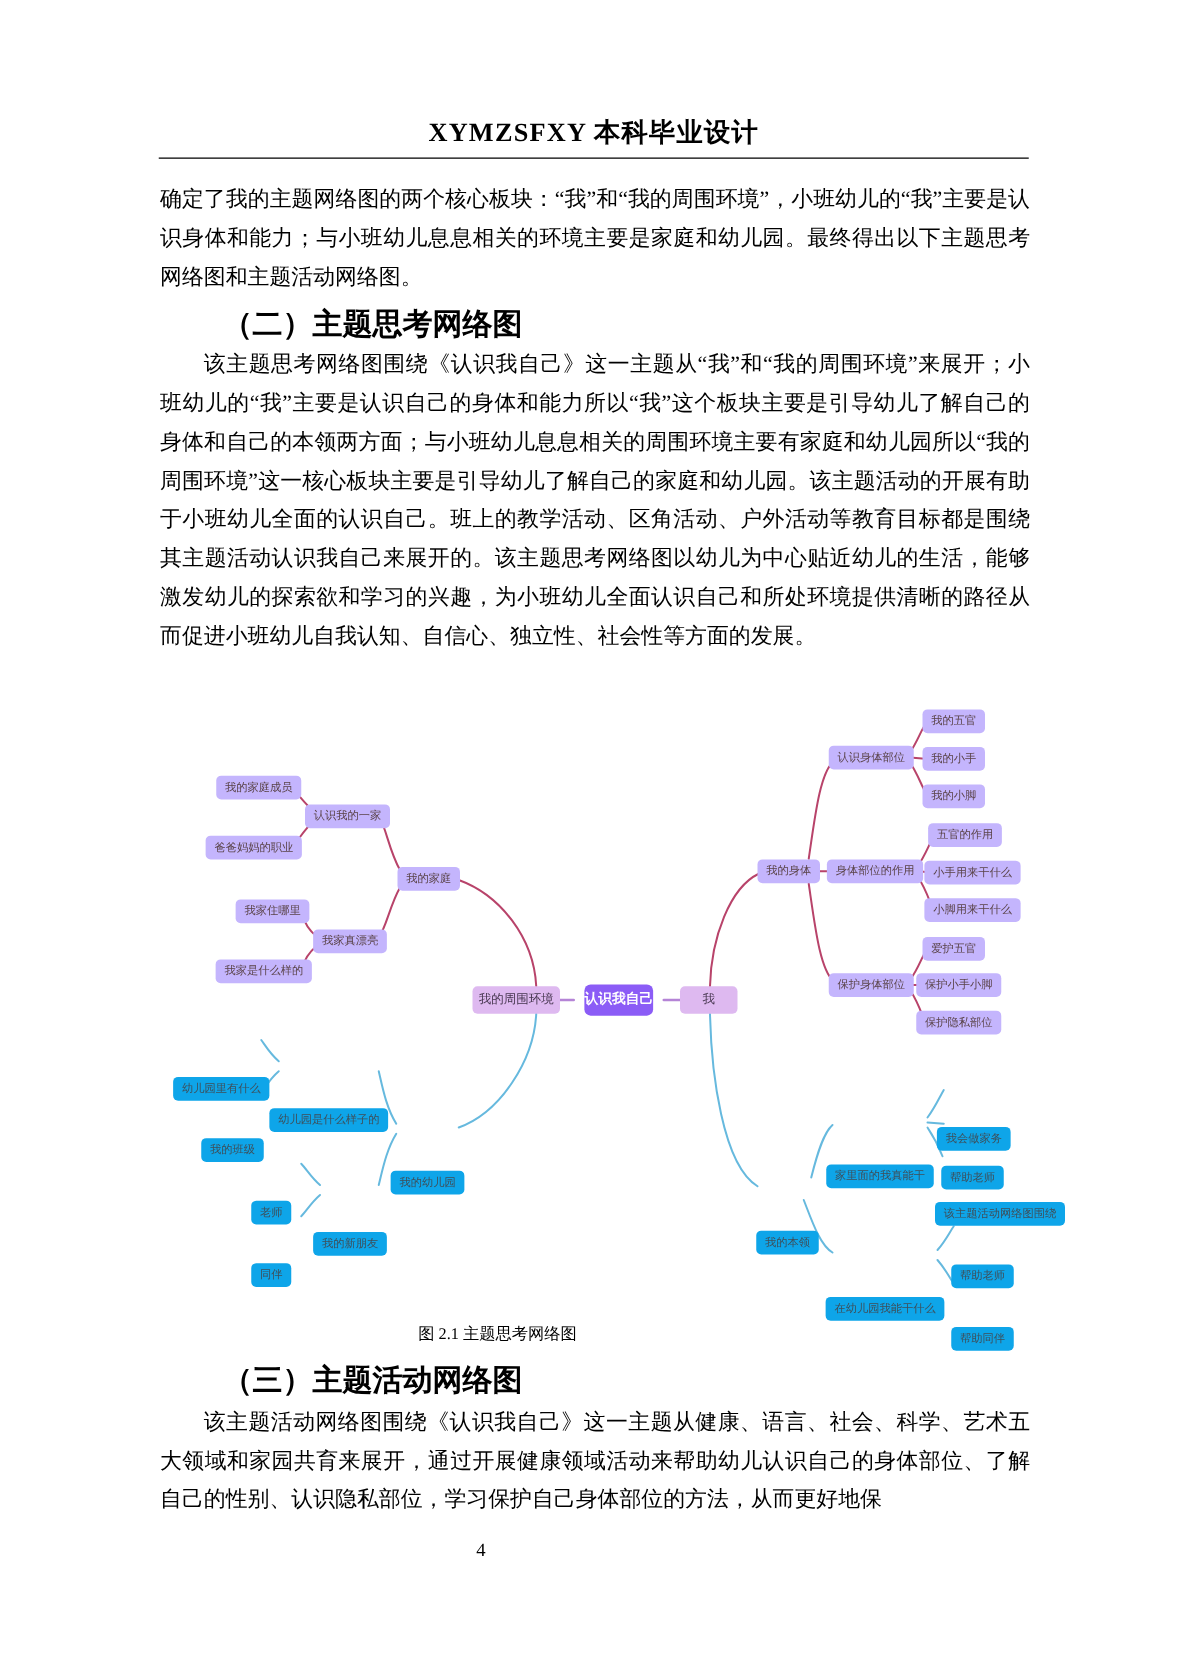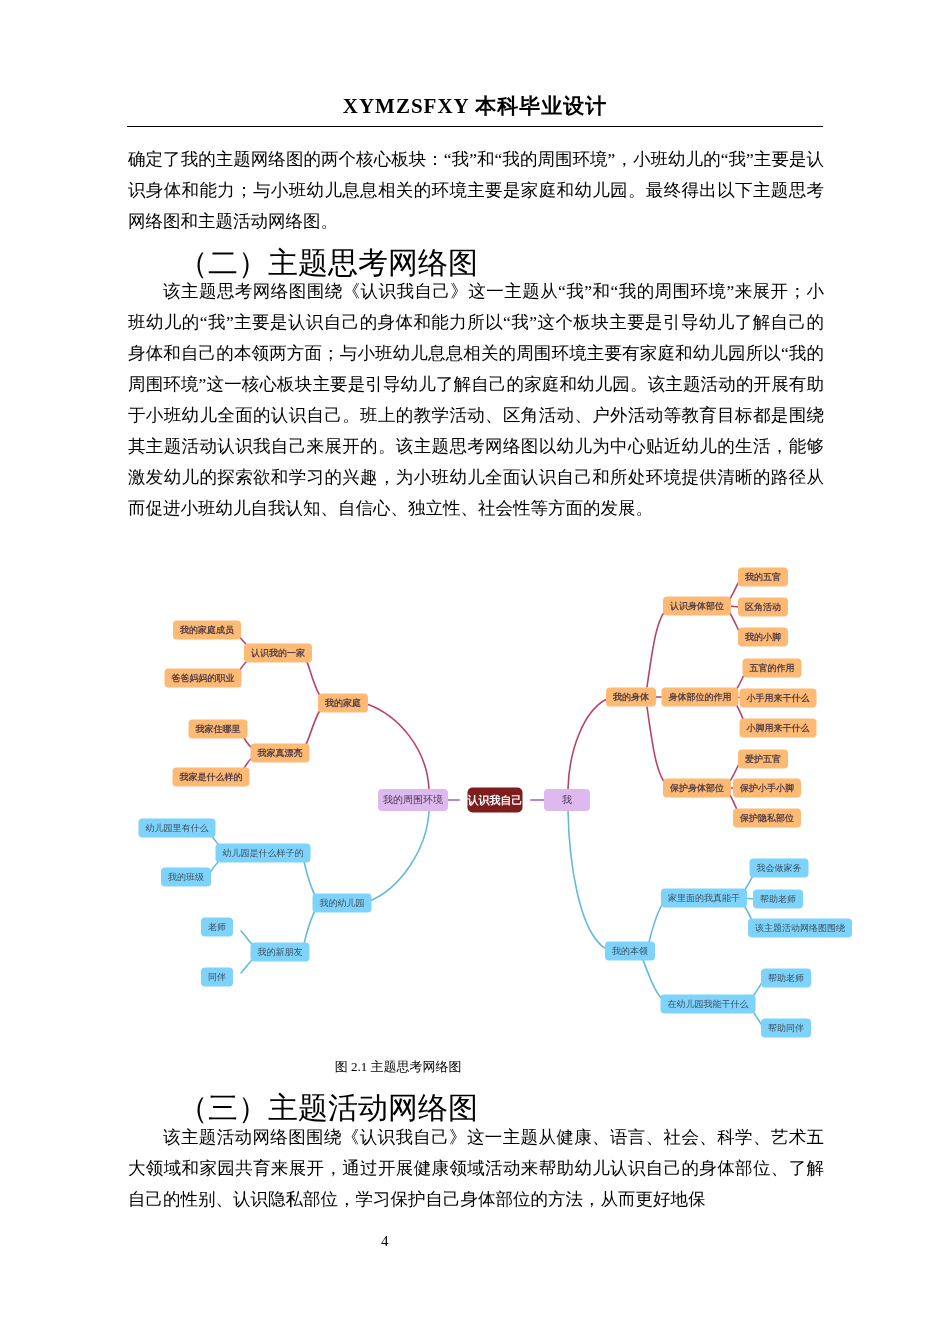--- a/index.html
+++ b/index.html
@@ -28,21 +28,21 @@
     font-size:17.5px;line-height:31px;
     text-align:justify;
   }
   .indent{text-indent:2em;}
   .p1{top:144px;}
   .p2{top:276px;}
   .p3{top:1122px;}
   .section-heading{
     position:absolute;left:178px;
     font-family:"Liberation Sans","DejaVu Sans",sans-serif;
-    font-size:30px;font-weight:normal;
+    font-size:24px;font-weight:bold;
   }
   .h2{top:243px;}
   .h3{top:1088px;text-align:center;}
   .figure-caption{
     position:absolute;left:398px;top:1058px;
     transform:translateX(-50%);
     font-size:13px;white-space:nowrap;
   }
   .page-number{
     position:absolute;left:381px;top:1233px;
@@ -60,28 +60,28 @@
   .node{
     position:absolute;
     transform:translate(-50%,-50%);
     white-space:nowrap;
     font-family:"Liberation Sans","DejaVu Sans",sans-serif;
     font-size:9px;
     border-radius:4px;
     padding:5px 7px;
     line-height:1;
   }
-  .node.pink{background:#fdba74;color:#5a4348;font-weight:bold;}
-  .node.blue{background:#7dd3fc;color:#3e4f5a;}
+  .node.pink{background:#c4b5fd;color:#5a4348;}
+  .node.blue{background:#0ea5e9;color:#3e4f5a;margin-top:43px;}
   .node.main{
     background:#deb9f0;color:#46364f;
     font-size:10px;padding:6px 5px;min-width:36px;text-align:center;
   }
   .node.root{
-    background:#7f1d1d;color:#fff;
+    background:#8b5cf6;color:#fff;
     font-size:11px;font-weight:bold;
     padding:7px 0;border-radius:5px;min-width:55px;text-align:center;
   }
 </style>
 </head>
 <body>
 
 <div class="page-header">XYMZSFXY 本科毕业设计</div>
 <div class="header-rule"></div>
 
@@ -153,21 +153,21 @@
   <div class="node blue" style="left:263px;top:295px">幼儿园是什么样子的</div>
   <div class="node blue" style="left:177px;top:270px">幼儿园里有什么</div>
   <div class="node blue" style="left:186px;top:319px">我的班级</div>
   <div class="node blue" style="left:280px;top:394px">我的新朋友</div>
   <div class="node blue" style="left:217px;top:369px">老师</div>
   <div class="node blue" style="left:217px;top:419px">同伴</div>
 
   <div class="node pink" style="left:631px;top:139px">我的身体</div>
   <div class="node pink" style="left:697px;top:48px">认识身体部位</div>
   <div class="node pink" style="left:763px;top:19px">我的五官</div>
-  <div class="node pink" style="left:763px;top:49px">区角活动</div>
+  <div class="node pink" style="left:763px;top:49px">我的小手</div>
   <div class="node pink" style="left:763px;top:79px">我的小脚</div>
   <div class="node pink" style="left:700px;top:139px">身体部位的作用</div>
   <div class="node pink" style="left:772px;top:110px">五官的作用</div>
   <div class="node pink" style="left:778px;top:140px">小手用来干什么</div>
   <div class="node pink" style="left:778px;top:170px">小脚用来干什么</div>
   <div class="node pink" style="left:697px;top:230px">保护身体部位</div>
   <div class="node pink" style="left:763px;top:201px">爱护五官</div>
   <div class="node pink" style="left:767px;top:230px">保护小手小脚</div>
   <div class="node pink" style="left:767px;top:260px">保护隐私部位</div>
 

